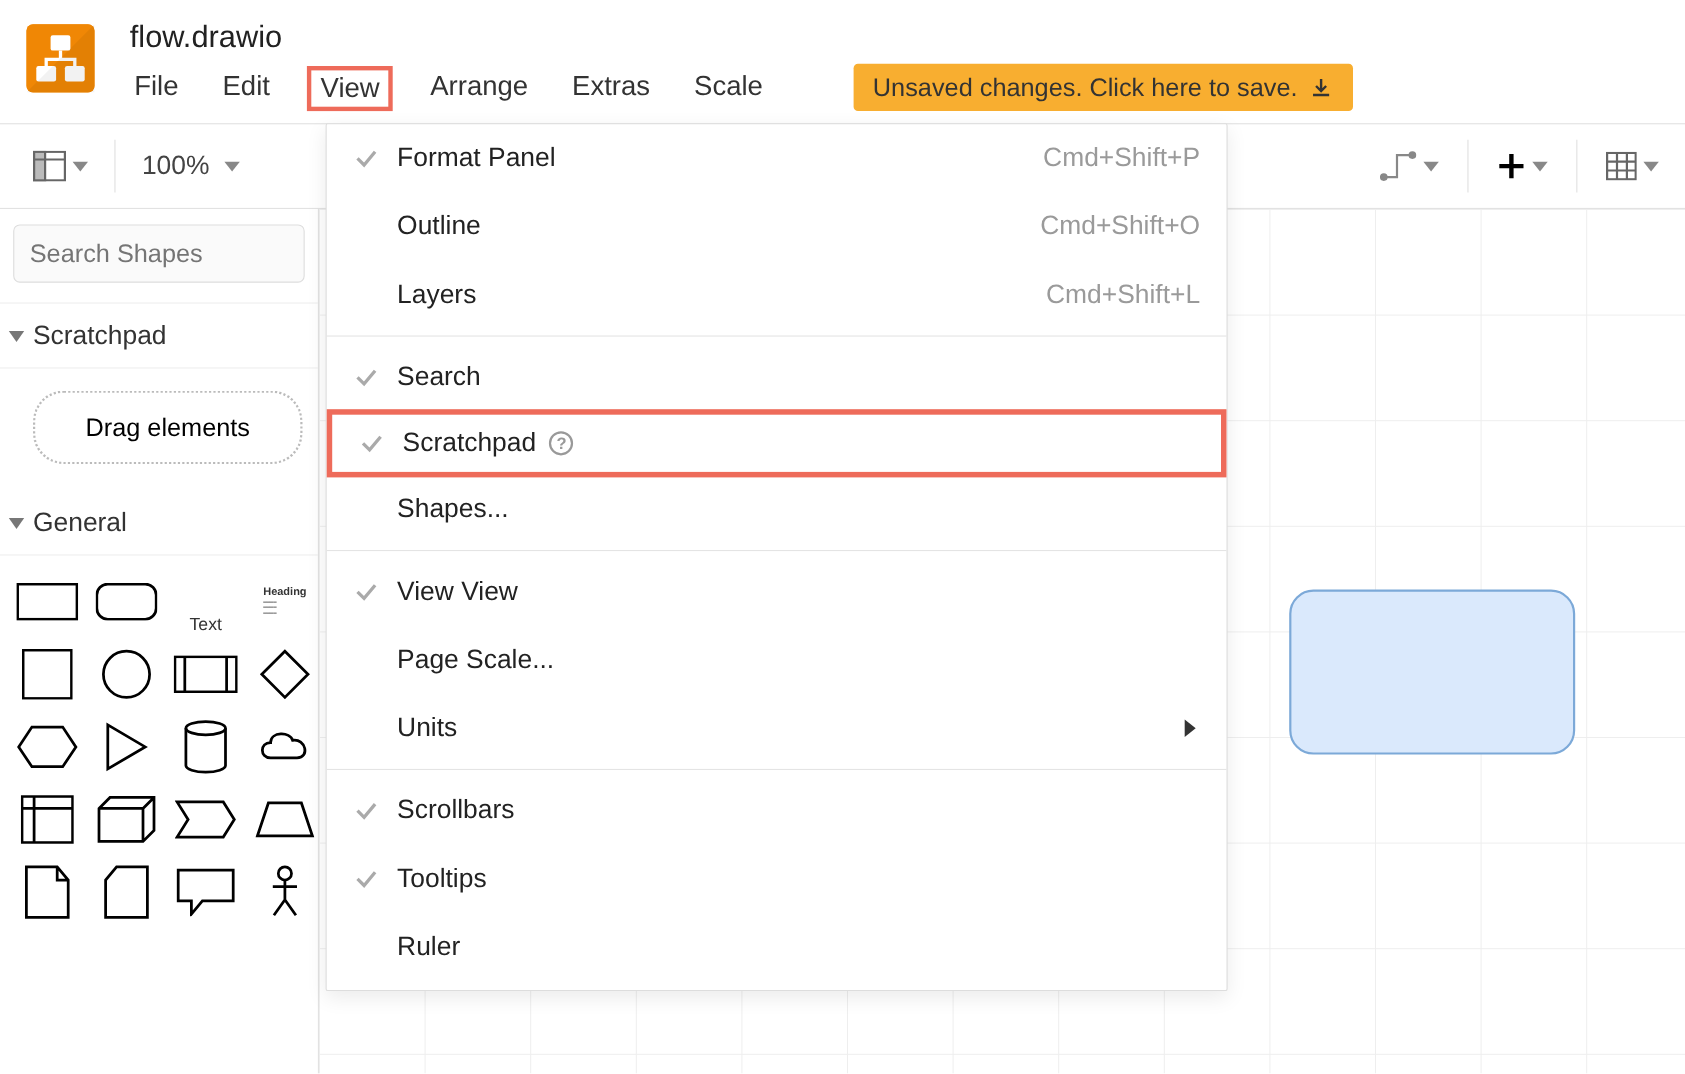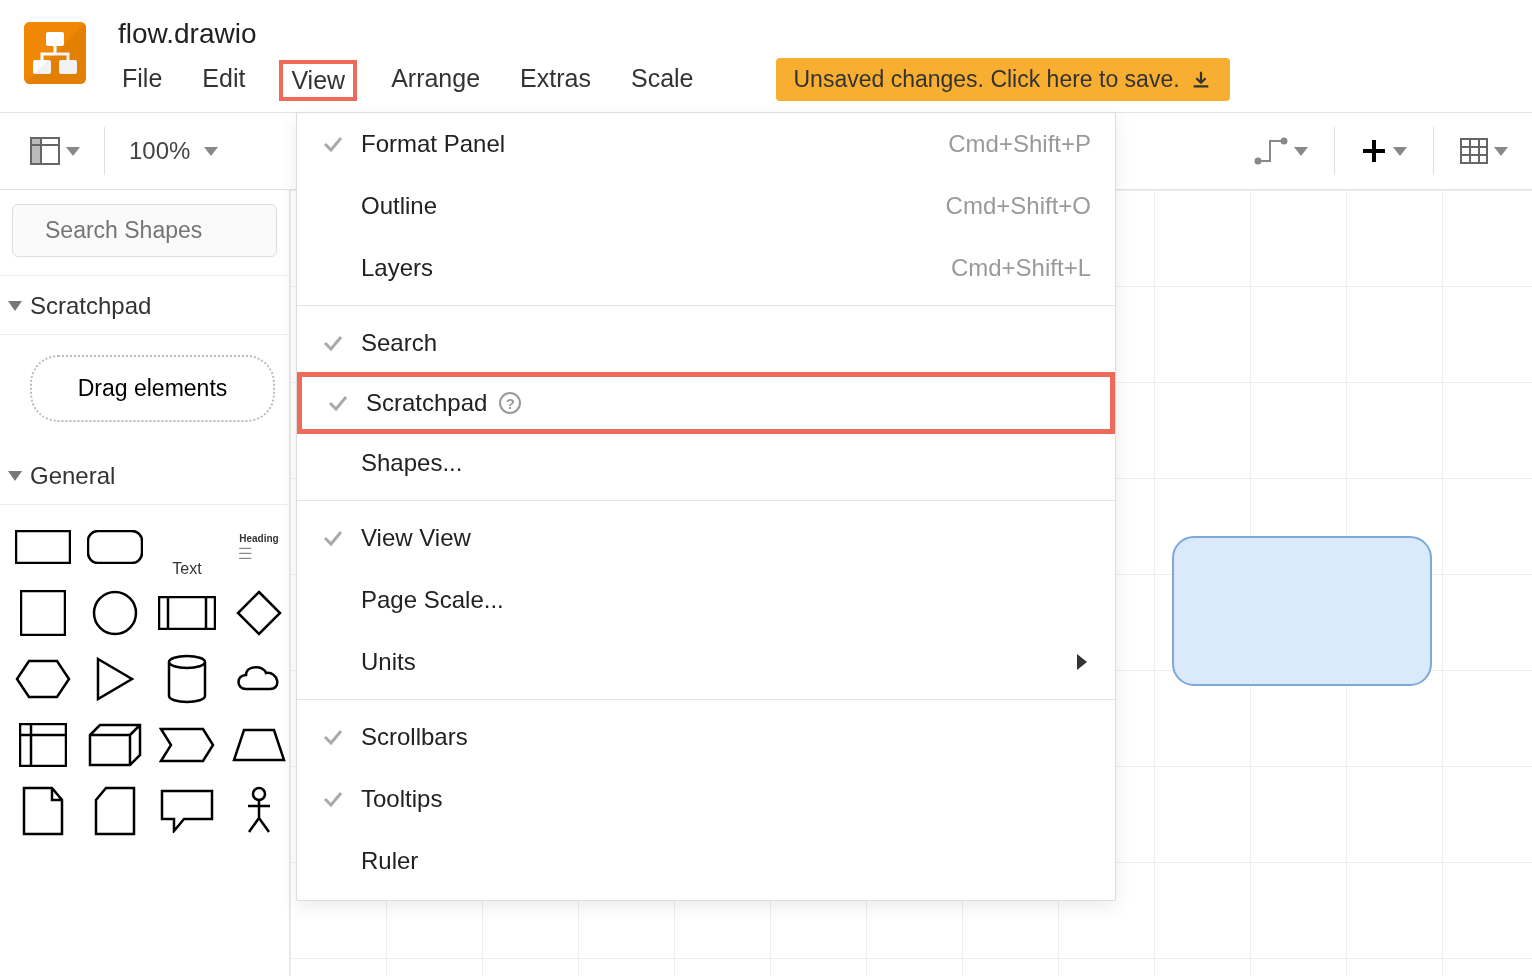--- a/index.html
+++ b/index.html
@@ -94,21 +94,21 @@
     border-right: 1px solid #e2e2e2;
     background: #fff;
     display: flex;
     flex-direction: column;
     flex-shrink: 0;
   }
   .search-wrap { padding: 14px 12px 18px 12px; border-bottom:1px solid #eee;}
   .search-input {
     width: 100%;
     font-size: 23px;
-    padding: 12px 32px;
+    padding: 12px 14px;
     border: 1px solid #ddd;
     border-radius: 6px;
     color: #999;
     background:#fafafa;
   }
   .section-head {
     display: flex; align-items: center; gap: 8px;
     padding: 16px 12px 14px 4px;
     font-size: 24px; color:#333;
     border-bottom:1px solid #eee;

